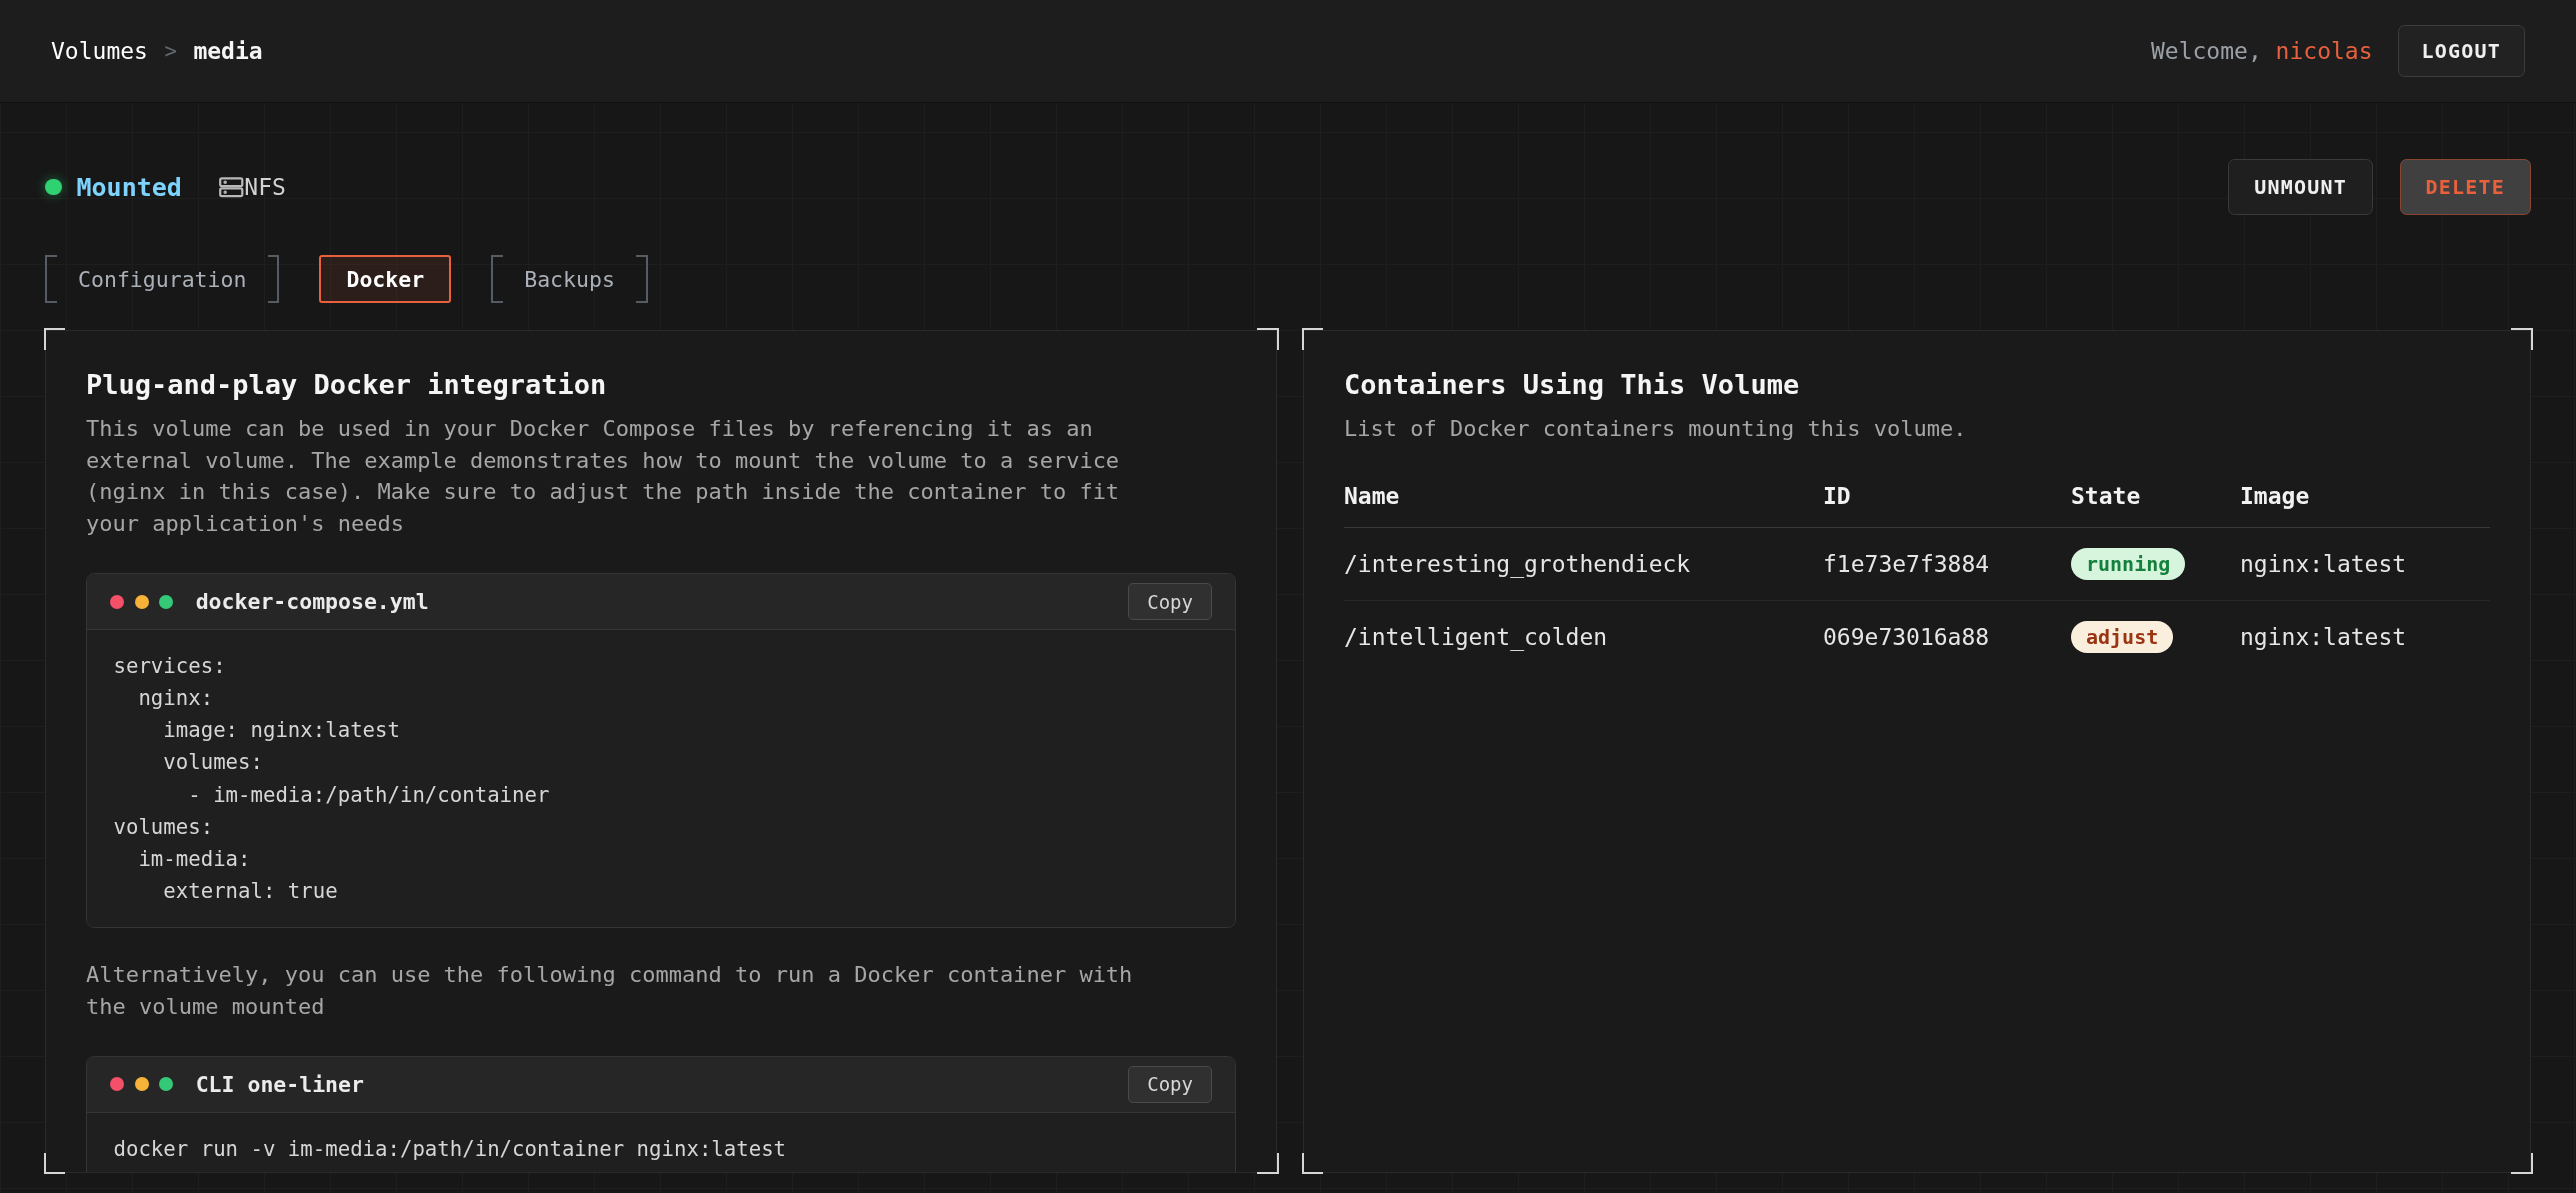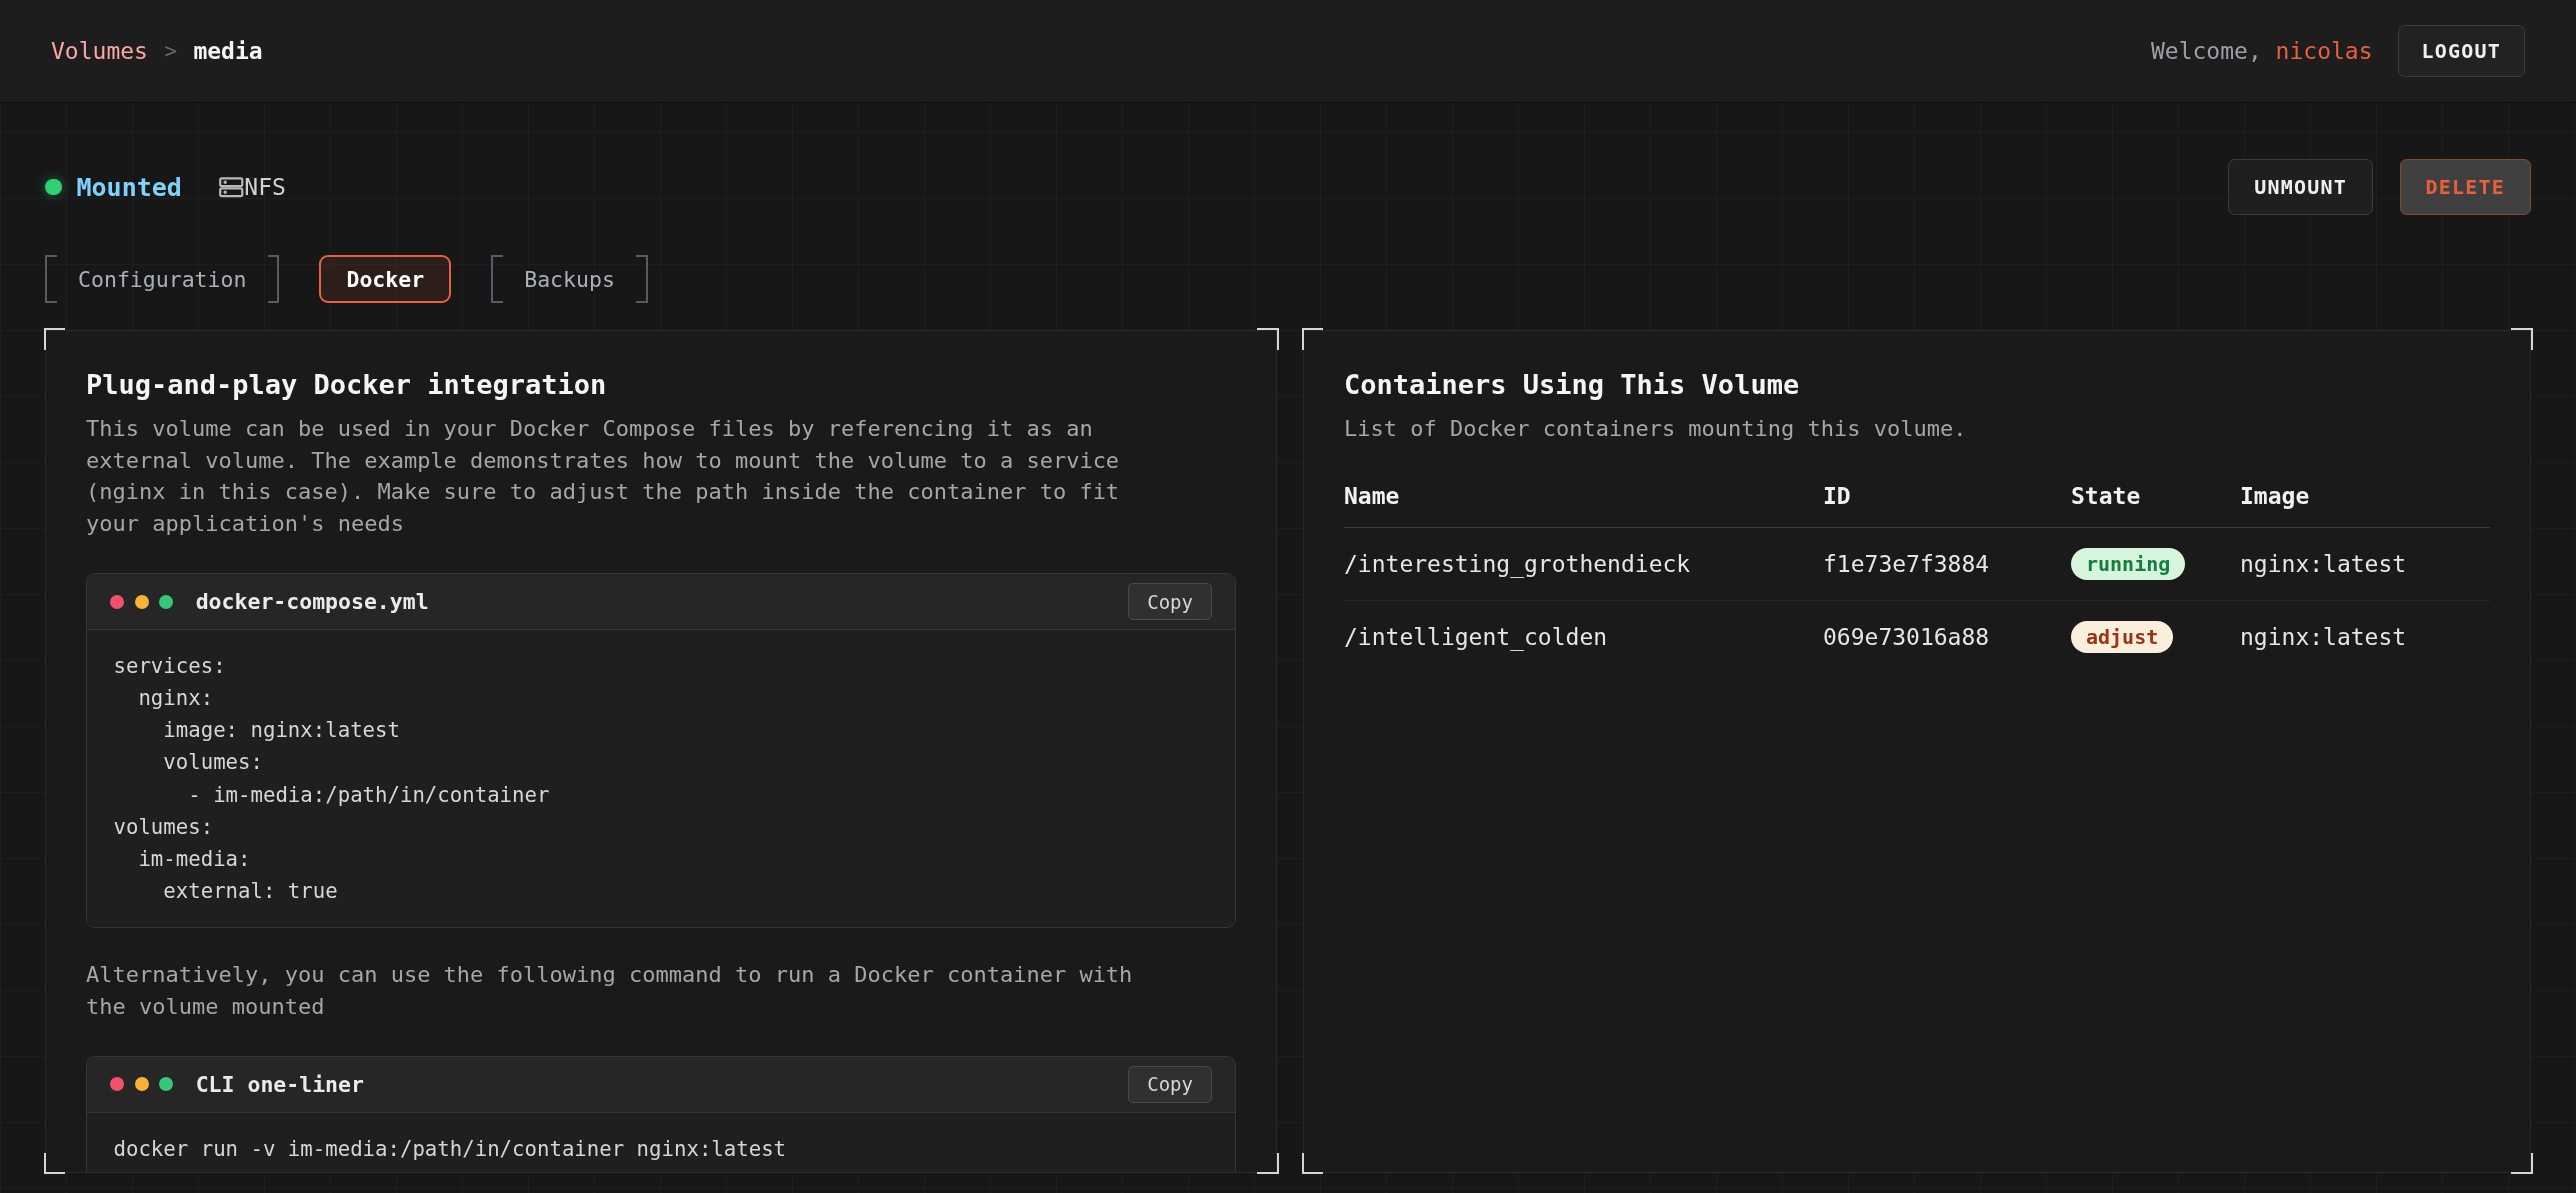--- a/index.html
+++ b/index.html
@@ -20,21 +20,21 @@
   
   .topbar {
     height: 103px;
     background: #1d1d1d;
     border-bottom: 1.7px solid #101010;
     display: flex;
     align-items: center;
     padding: 0 51px;
   }
   .breadcrumb { display: flex; align-items: center; gap: 16.5px; }
-  .crumb-parent { color: #fca5a5; font-size: 23px; cursor: pointer; }
+  .crumb-parent { color: #ffffff; font-size: 23px; cursor: pointer; }
   .crumb-sep { color: #62676d; font-size: 20.7px; }
   .crumb-current { color: #f5f5f5; font-size: 23px; font-weight: 700; }
   .topbar-right { margin-left: auto; display: flex; align-items: center; gap: 25px; }
   .welcome { font-size: 23px; color: #9aa0a6; }
   .username { color: var(--accent, #e8603c); }
   .btn {
     font-family: inherit;
     background: #222222;
     border: 1.7px solid #3d3d3d;
     color: #efefef;
@@ -64,21 +64,21 @@
 
   
   .tabs { display: flex; align-items: center; gap: 40px; margin-top: 40px; }
   .tab { display: flex; align-items: stretch; height: 48px; cursor: pointer; }
   .br { width: 11.6px; }
   .br-l { border-left: 2.5px solid #565c63; border-top: 2.5px solid #565c63; border-bottom: 2.5px solid #565c63; }
   .br-r { border-right: 2.5px solid #565c63; border-top: 2.5px solid #565c63; border-bottom: 2.5px solid #565c63; }
   .tab-label { font-size: 21.5px; color: #aab0b8; padding: 0 21.5px; display: flex; align-items: center; }
   .tab-active {
     border: 2.5px solid var(--accent, #e8603c);
-    border-radius: 9px;
+    border-radius: 3px;
     background: rgba(232,96,60,0.10);
   }
   .tab-active .tab-label { color: #ffffff; font-weight: 700; padding: 0 25px; }
 
   
   .panels { display: flex; gap: 26px; margin-top: 26.5px; }
   .panel {
     position: relative;
     background: #1a1a1a;
     border: 0.8px solid #2a2a2a;

